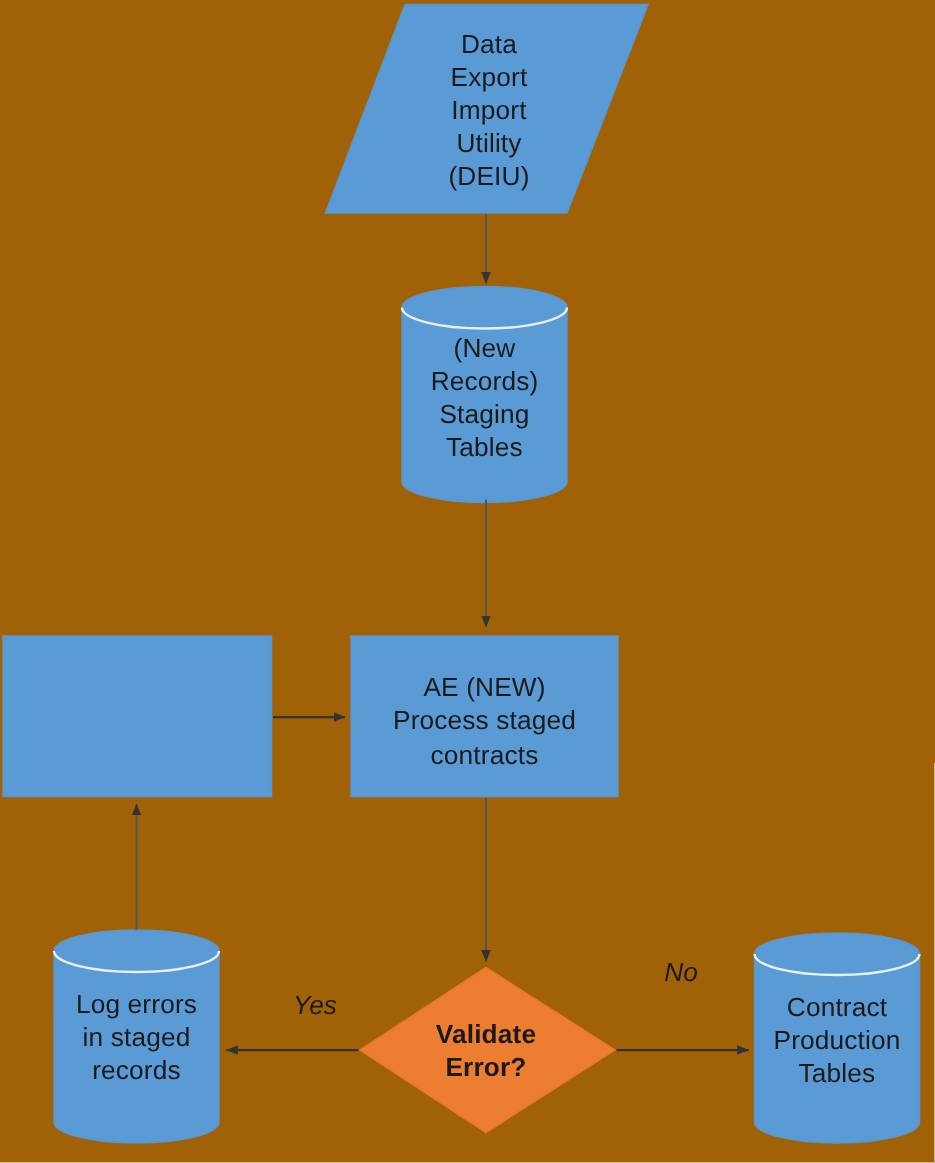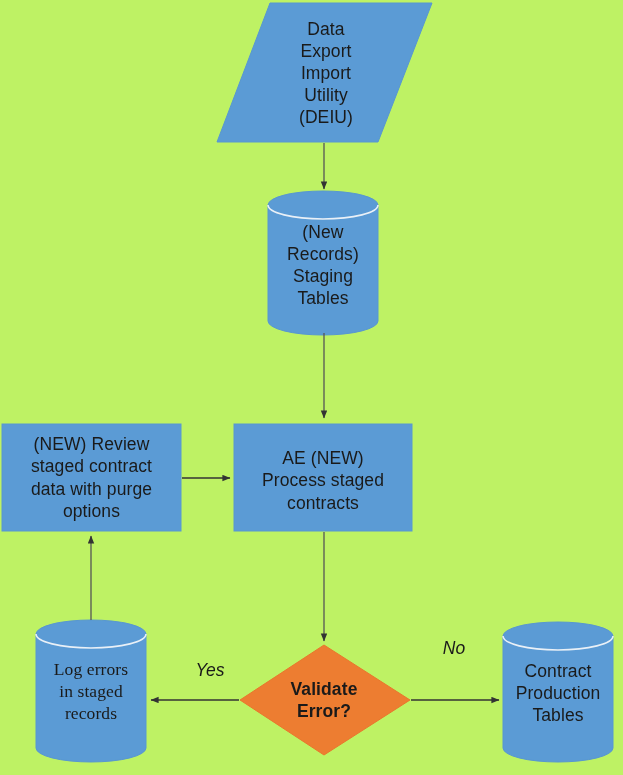--- a/index.html
+++ b/index.html
@@ -8,21 +8,21 @@
     padding: 0;
     background: #ffffff;
   }
   body {
     font-family: "Liberation Sans", sans-serif;
   }
   #canvas {
     position: relative;
     width: 623px;
     height: 775px;
-    background: #bef264;
+    background: #a16207;
     overflow: hidden;
   }
   svg.layer {
     position: absolute;
     left: 0;
     top: 0;
     width: 623px;
     height: 775px;
   }
   .node-label {
@@ -102,33 +102,29 @@
 Export
 Import
 Utility
 (DEIU)</div>
 
   <div class="node-label" style="left:270px; top:213px; width:106px; height:104px;">(New
 Records)
 Staging
 Tables</div>
 
-  <div class="node-label" style="left:4px; top:424px; width:175px; height:107px;">(NEW) Review
-staged contract
-data with purge
-options</div>
 
   <div class="node-label" style="left:236px; top:424px; width:174px; height:113px;">AE (NEW)
 Process staged
 contracts</div>
 
   <div class="node-label" style="left:264px; top:654px; width:120px; height:92px;font-weight:bold;">Validate
 Error?</div>
 
-  <div class="node-label" style="left:34px; top:645px; width:114px; height:92px;font-family:Liberation Serif, serif;">Log errors
+  <div class="node-label" style="left:34px; top:645px; width:114px; height:92px;">Log errors
 in staged
 records</div>
 
   <div class="node-label" style="left:500px; top:647px; width:116px; height:92px;">Contract
 Production
 Tables</div>
 
   <div class="edge-label" style="left:182px; top:662px; width:56px;">Yes</div>
 
   <div class="edge-label" style="left:428px; top:640px; width:52px;">No</div>

